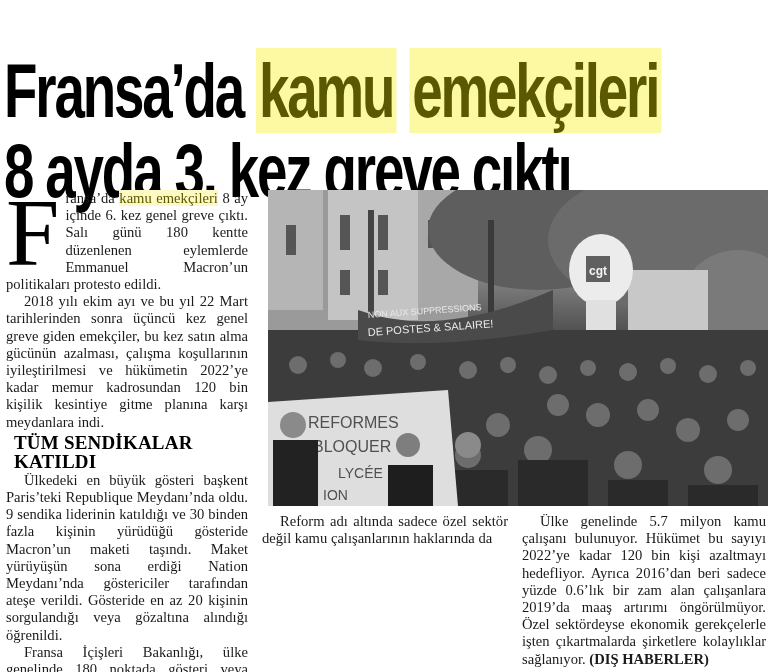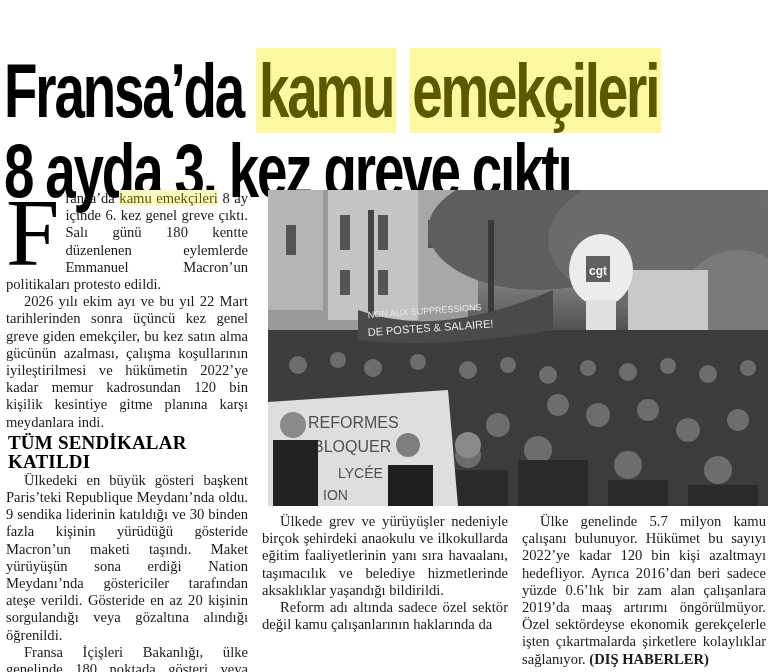--- a/index.html
+++ b/index.html
@@ -22,21 +22,21 @@
   .col1 { left:6px; top:190px; width:242px; }
   .col2 { left:262px; top:513px; width:246px; }
   .col3 { left:522px; top:513px; width:244px; }
   .dropcap {
     float:left; font-family:"Liberation Serif", serif; font-size:96px;
     line-height:78px; margin:4px 6px 0 0; color:#000;
   }
   .hl-small { background:#fef9c3; color:#5a5800; }
   .subhead {
     font-family:"Liberation Serif", serif; font-weight:bold; font-size:19px;
-    line-height:19px; margin:2px 0 1px 2px; color:#000; text-align:left; letter-spacing:0.2px;
+    line-height:19px; margin:2px 0 1px 8px; color:#000; text-align:left; letter-spacing:0.2px;
   }
   .credit { font-weight:bold; }
   .photo {
     position:absolute; left:262px; top:190px; width:506px; height:316px; overflow:hidden;
     background:linear-gradient(180deg,#6a6a6a 0%,#8a8a8a 25%,#505050 45%,#3a3a3a 60%,#2a2a2a 100%);
     margin-left:6px;
   }
   .photo svg { display:block; }
 </style>
 </head>
@@ -46,21 +46,21 @@
   <span class="line">
     <span>Fransa’da</span>
     <span class="hl-big">kamu</span>
     <span class="hl-big">emekçileri</span>
   </span>
   <span class="line">8 ayda 3. kez greve çıktı</span>
 </h1>
 
 <div class="col col1">
   <p class="noindent"><span class="dropcap">F</span><span>ransa’da </span><span class="hl-small">kamu emekçileri</span><span> 8 ay içinde 6. kez genel greve çıktı. Salı günü 180 kentte düzenlenen eylemlerde Emmanuel Macron’un politikaları protesto edildi.</span></p>
-  <p>2026 yılı ekim ayı ve bu yıl 22 Mart tarihlerinden sonra üçüncü kez genel greve giden emekçiler, bu kez satın alma gücünün azalması, çalışma koşullarının iyileştirilmesi ve hükümetin 2022’ye kadar memur kadrosundan 120 bin kişilik kesintiye gitme planına karşı meydanlara indi.</p>
+  <p>2018 yılı ekim ayı ve bu yıl 22 Mart tarihlerinden sonra üçüncü kez genel greve giden emekçiler, bu kez satın alma gücünün azalması, çalışma koşullarının iyileştirilmesi ve hükümetin 2022’ye kadar memur kadrosundan 120 bin kişilik kesintiye gitme planına karşı meydanlara indi.</p>
   <div class="subhead">TÜM SENDİKALAR KATILDI</div>
   <p>Ülkedeki en büyük gösteri başkent Paris’teki Republique Meydanı’nda oldu. 9 sendika liderinin katıldığı ve 30 binden fazla kişinin yürüdüğü gösteride Macron’un maketi taşındı. Maket yürüyüşün sona erdiği Nation Meydanı’nda göstericiler tarafından ateşe verildi. Gösteride en az 20 kişinin sorgulandığı veya gözaltına alındığı öğrenildi.</p>
   <p>Fransa İçişleri Bakanlığı, ülke genelinde 180 noktada gösteri veya yürüyüş düzenlendiği bilgisini paylaşarak bunlara katılanların sayısının 135 bin olduğunu duyurdu. Sendikalar ise katılımcı sayısının bakanlığın açıkladığından en az iki kat fazla olduğu iddiasını dile getirdi.</p>
 </div>
 
 <div class="photo">
   <svg width="506" height="316" viewBox="0 0 506 316" xmlns="http://www.w3.org/2000/svg">
 
     <rect x="0" y="0" width="200" height="150" fill="#9a9a9a"></rect>
     <rect x="0" y="0" width="55" height="120" fill="#b5b5b5"></rect>
@@ -135,19 +135,18 @@
 
     <circle cx="25" cy="235" r="13" fill="#8a8a8a"></circle>
       <rect x="5" y="250" width="45" height="66" fill="#222"></rect>
     <circle cx="140" cy="255" r="12" fill="#7e7e7e"></circle>
       <rect x="120" y="275" width="45" height="41" fill="#1e1e1e"></rect>
     <circle cx="200" cy="255" r="13" fill="#8a8a8a"></circle>
   </svg>
 </div>
 
 <div class="col col2">
-  <p>Ülkede grev ve yürüyüşler nedeniyle birçok şehirdeki anaokulu ve ilkokullarda eğitim faaliyetlerinin yanı sıra havaalanı, taşımacılık ve belediye hizmetlerinde aksaklıklar yaşandığı bildirildi.</p>
   <p>Reform adı altında sadece özel sektör değil kamu çalışanlarının haklarında da</p>
 </div>
 
 <div class="col col3">
   <p><span>Ülke genelinde 5.7 milyon kamu çalışanı bulunuyor. Hükümet bu sayıyı 2022’ye kadar 120 bin kişi azaltmayı hedefliyor. Ayrıca 2016’dan beri sadece yüzde 0.6’lık bir zam alan çalışanlara 2019’da maaş artırımı öngörülmüyor. Özel sektördeyse ekonomik gerekçelerle işten çıkartmalarda şirketlere kolaylıklar sağlanıyor. </span><span class="credit">(DIŞ HABERLER)</span></p>
 </div>
 
 </body></html>

